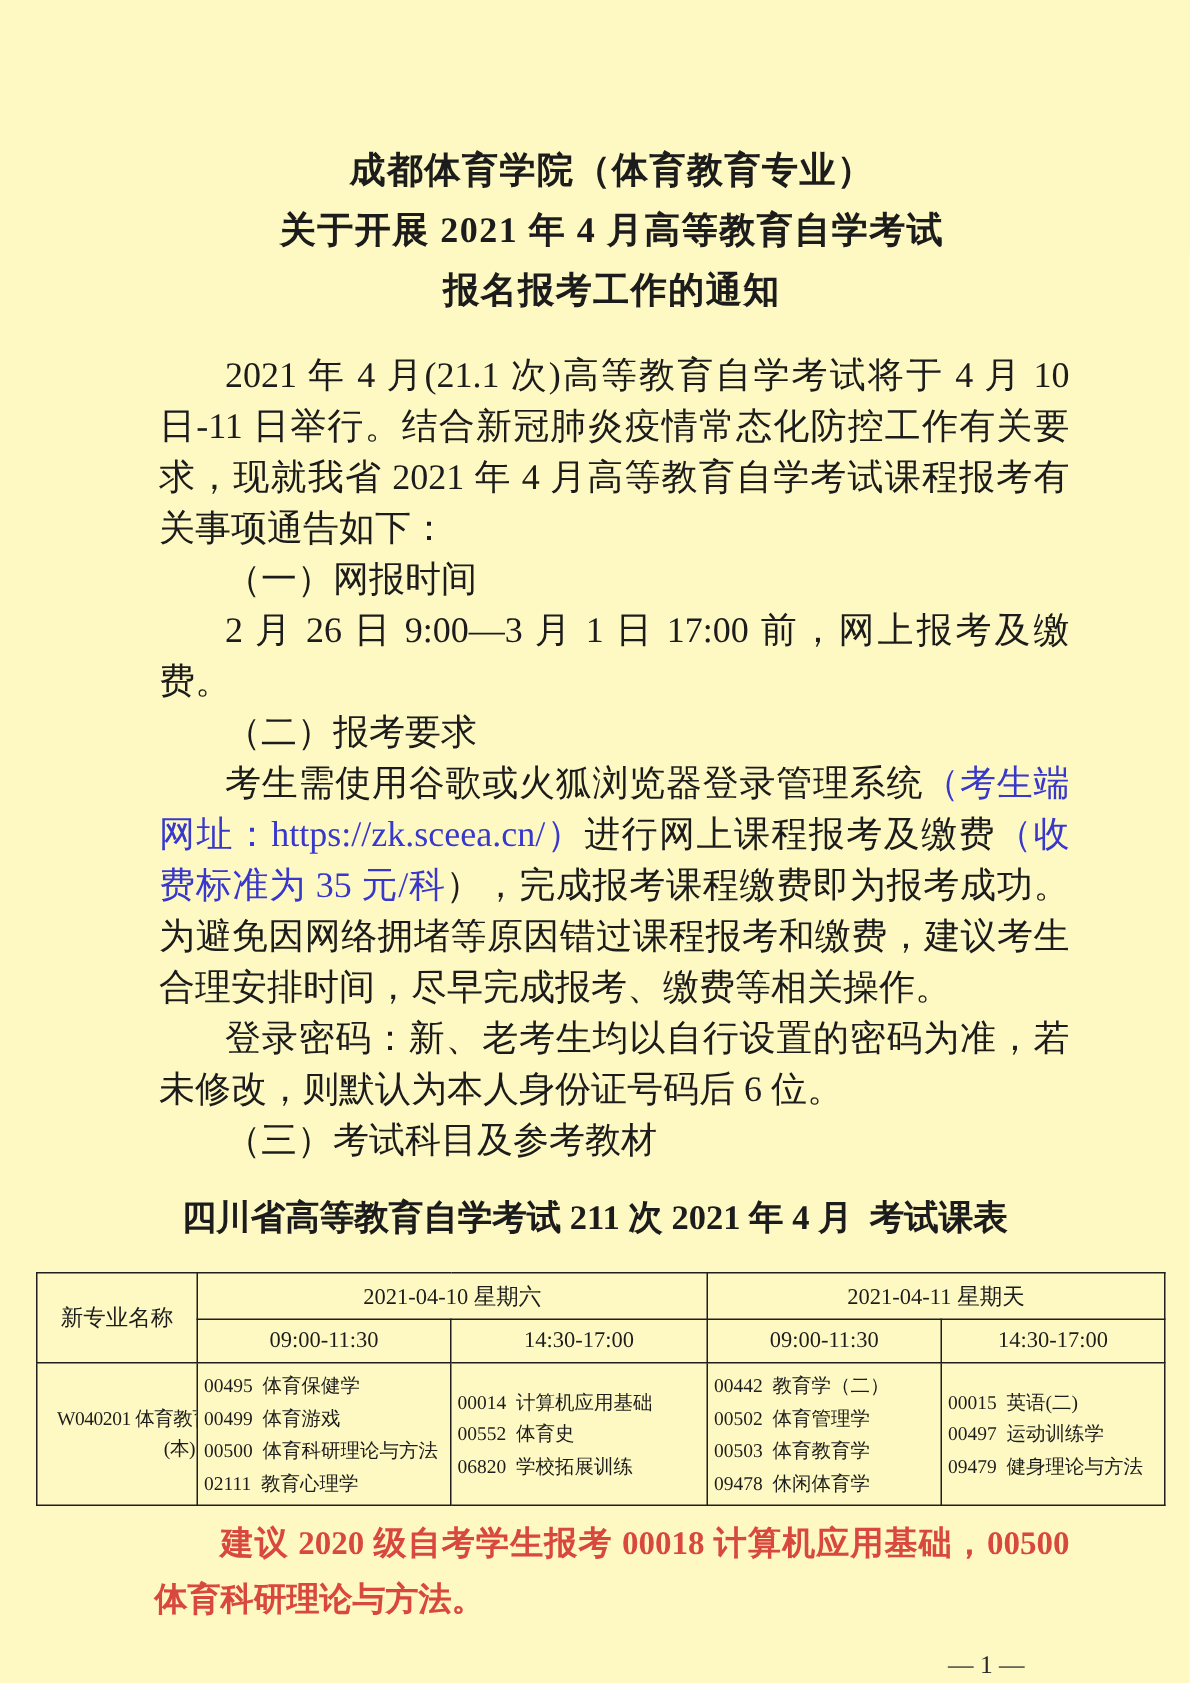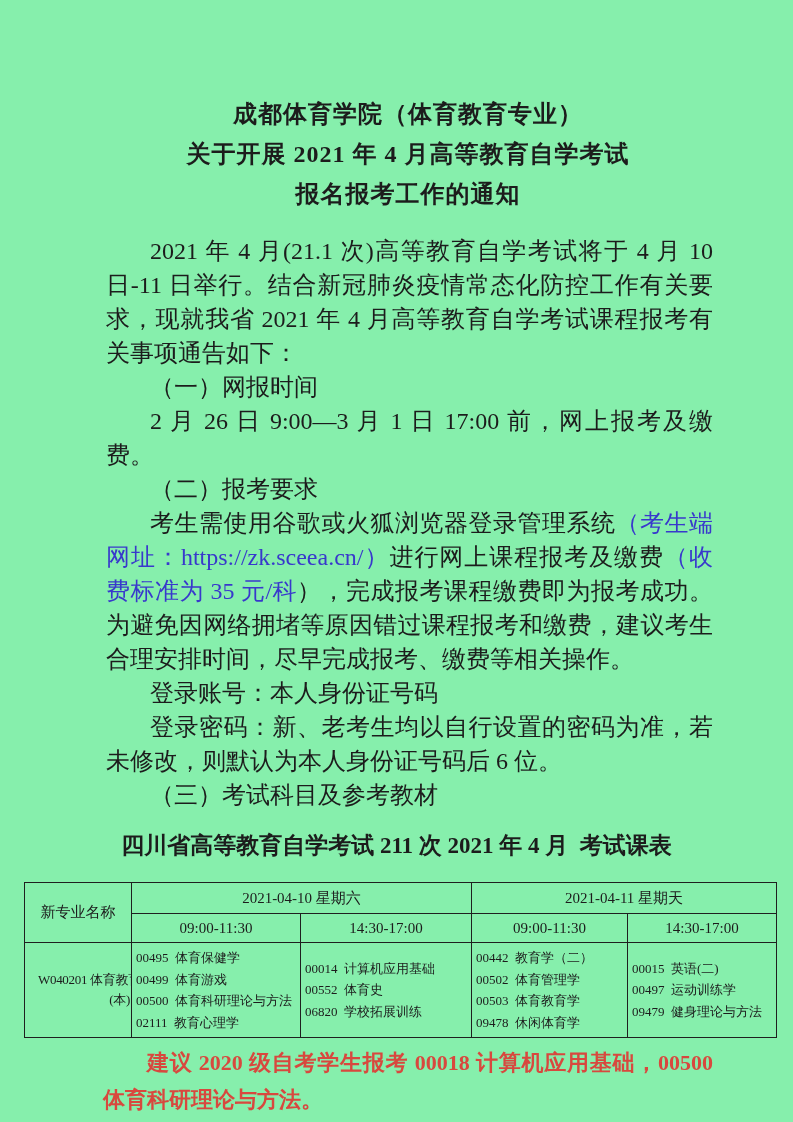--- a/index.html
+++ b/index.html
@@ -2,21 +2,21 @@
 <html style="--link-blue: #3838cc; --note-red: #d8483e;"><head>
 <meta charset="utf-8">
 <style>
   html, body { margin: 0; padding: 0; }
   body {
     width: 793px; height: 1122px;
     background: #ffffff;
     color: #1c1c1c;
     font-family: "Liberation Serif", "DejaVu Serif", serif;
   }
-  .page { position: relative; width: 793px; height: 1122px; overflow: hidden; background: #86efac; }
+  .page { position: relative; width: 793px; height: 1122px; overflow: hidden; background: #fef9c3; }
 
   .title-block {
     margin: 94px 80px 0 103px;
     text-align: center;
     font-weight: bold;
     font-size: 24px;
     line-height: 40px;
     letter-spacing: 1px;
   }
 
@@ -98,21 +98,20 @@
   </div>
 
   <div class="content">
     <p>2021 年 4 月(21.1 次)高等教育自学考试将于 4 月 10 日-11 日举行。结合新冠肺炎疫情常态化防控工作有关要求，现就我省 2021 年 4 月高等教育自学考试课程报考有关事项通告如下：</p>
     <p>（一）网报时间</p>
     <p>2 月 26 日 9:00—3 月 1 日 17:00 前，网上报考及缴费。</p>
     <p>（二）报考要求</p>
     <p>
       <span>考生需使用谷歌或火狐浏览器登录管理系统</span><span class="blue">（考生端网址：https://zk.sceea.cn/）</span><span>进行网上课程报考及缴费</span><span class="blue">（收费标准为 35 元/科</span><span>），完成报考课程缴费即为报考成功。为避免因网络拥堵等原因错过课程报考和缴费，建议考生合理安排时间，尽早完成报考、缴费等相关操作。</span>
     </p>
-    <p>登录账号：本人身份证号码</p>
     <p>登录密码：新、老考生均以自行设置的密码为准，若未修改，则默认为本人身份证号码后 6 位。</p>
     <p>（三）考试科目及参考教材</p>
   </div>
 
   <div class="table-caption">四川省高等教育自学考试 211 次 2021 年 4 月  考试课表</div>
 
   <table class="exam-table">
     <colgroup>
       <col style="width:107px">
       <col style="width:169px">

